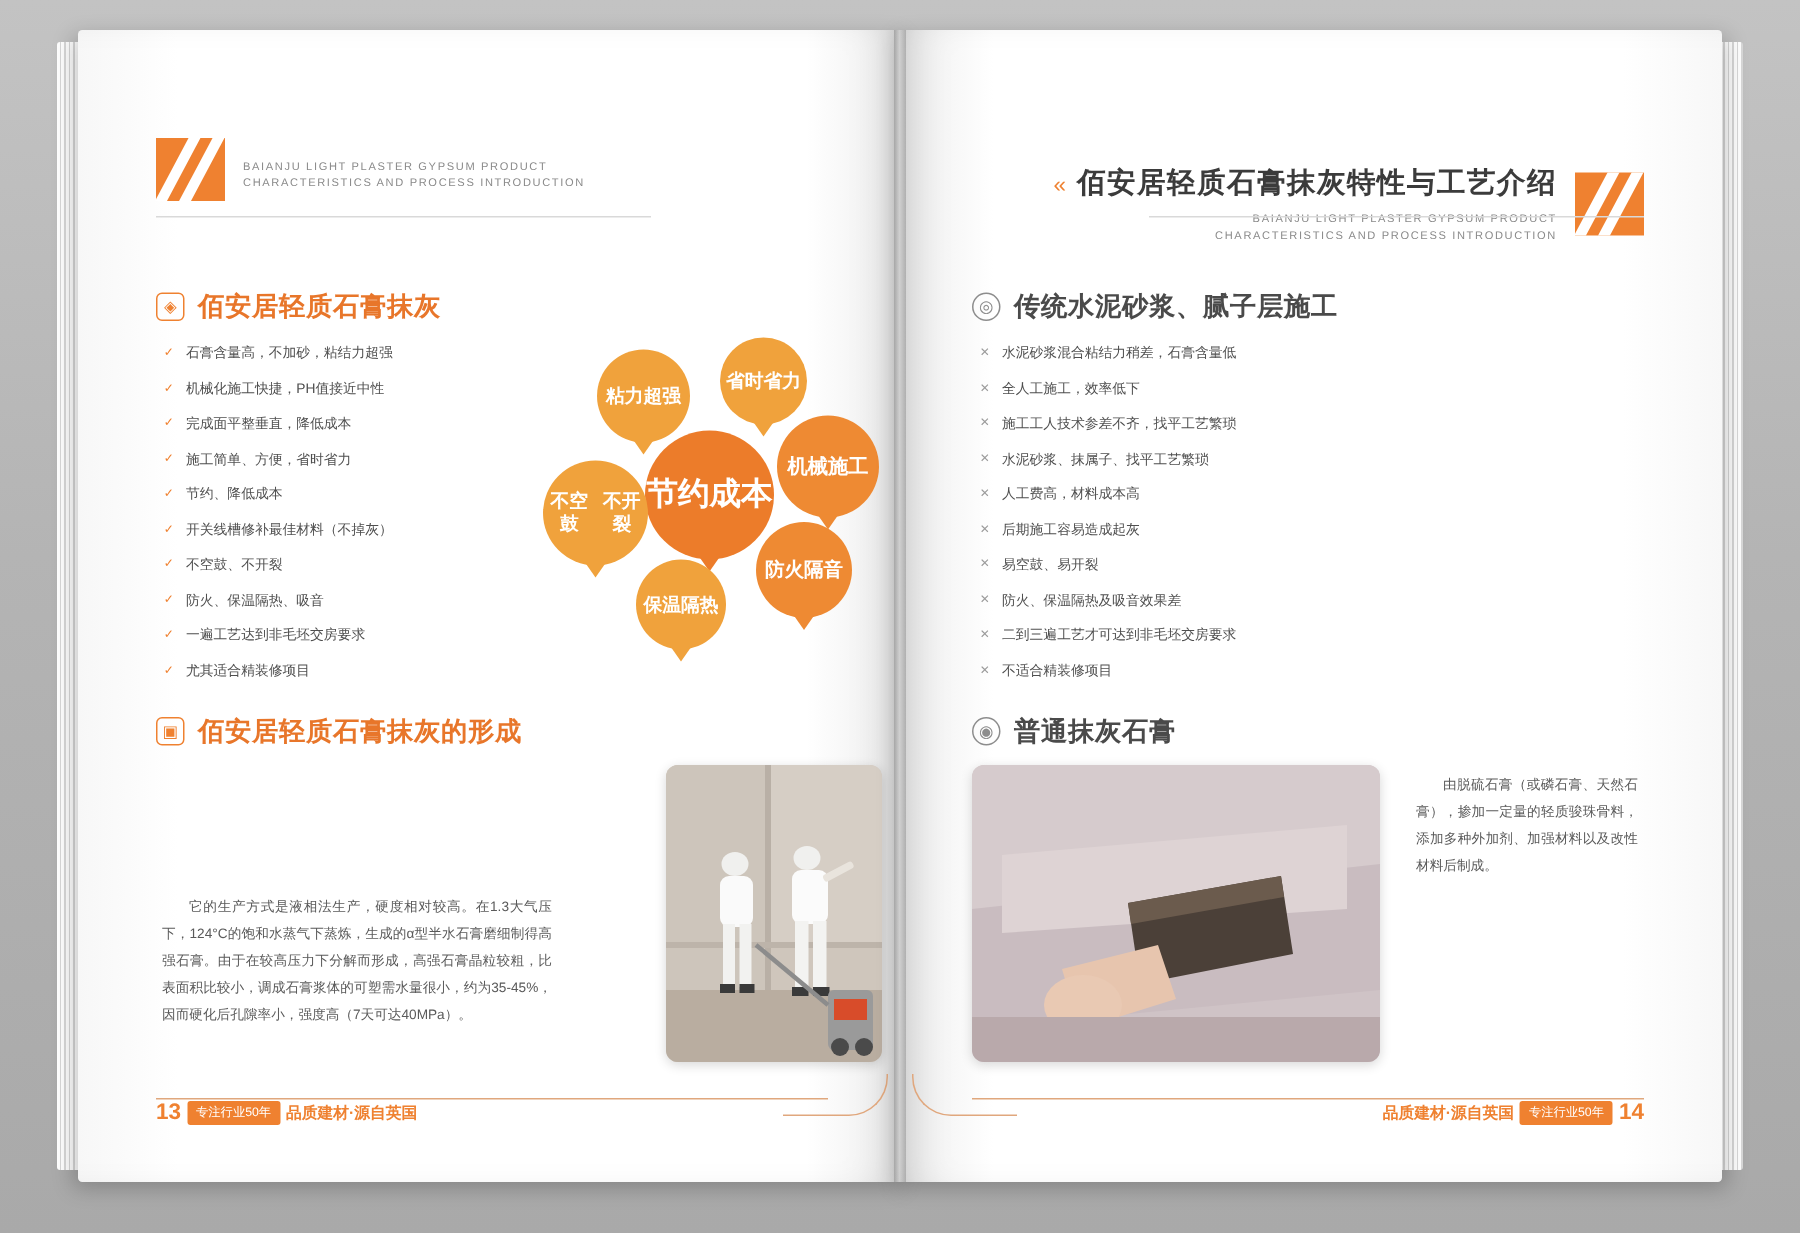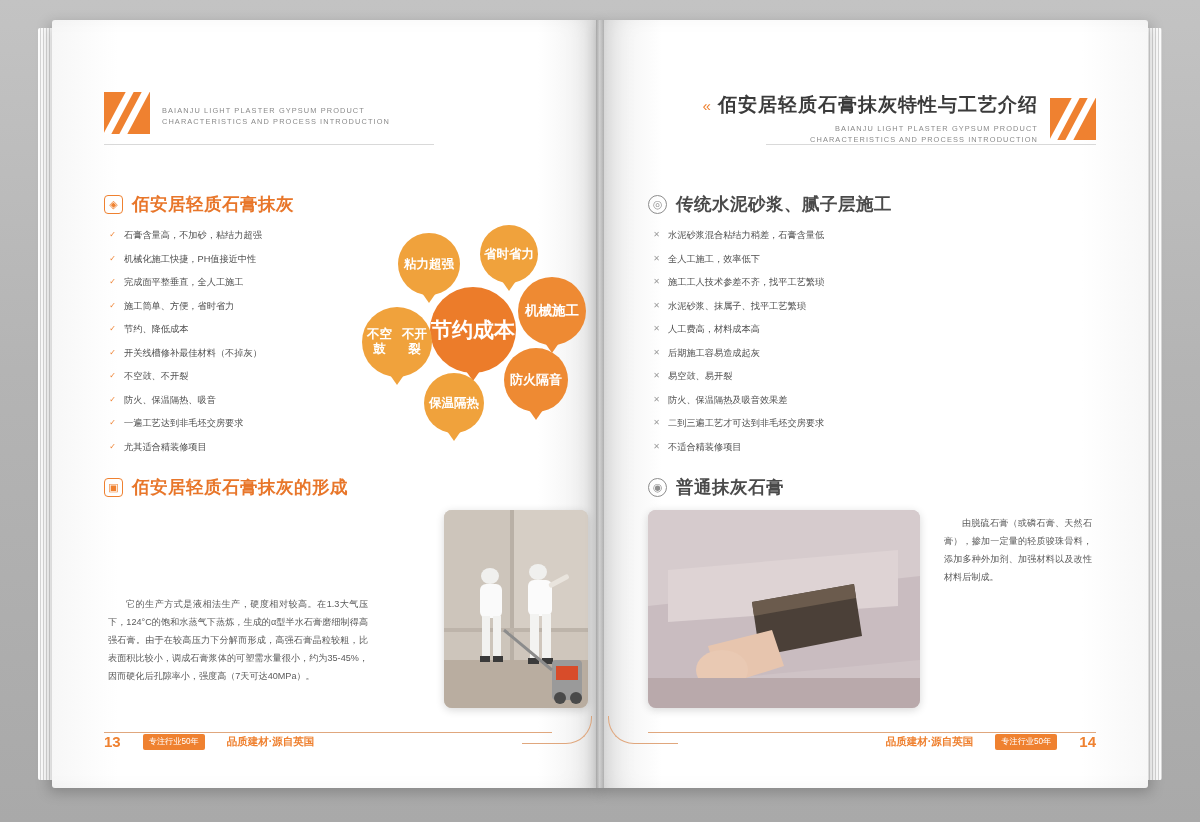--- a/index.html
+++ b/index.html
@@ -57,21 +57,21 @@
     background: linear-gradient(90deg, rgba(120,120,120,.42), rgba(210,210,210,.05) 45%, rgba(120,120,120,.42));
   }
 
   
   .hdr {
     position: absolute;
     top: 72px;
     display: flex; align-items: center; gap: 12px;
   }
   .hdr.l { left: 52px; }
-  .hdr.r { right: 52px; flex-direction: row-reverse; }
+  .hdr.r { right: 52px; flex-direction: row-reverse; margin-top: 17px; }
   .flag {
     width: 46px; height: 42px;
     background: #ef8130;
     position: relative;
     overflow: hidden;
     flex: none;
   }
   .flag:before, .flag:after {
     content: "";
     position: absolute;
@@ -155,21 +155,21 @@
 
   
   .photo {
     position: absolute;
     border-radius: 8px;
     overflow: hidden;
     box-shadow: 0 2px 8px rgba(0,0,0,.16);
   }
 
   
-  .footer { position: absolute; bottom: 38px; display: flex; align-items: center; gap: 22px; }
+  .footer { position: absolute; bottom: 38px; display: flex; align-items: center; gap: 4px; }
   .footer.l { left: 52px; }
   .footer.r { right: 52px; }
   .pnum { font-size: 15px; font-weight: bold; color: #ef8130; }
   .tagpill {
     background: #ef8130; color: #fff; font-size: 8.2px;
     padding: 2.5px 6px; border-radius: 2px; white-space: nowrap;
   }
   .ftxt { font-size: 10.5px; font-weight: bold; color: #ef8130; white-space: nowrap; }
   .foot-rule { position: absolute; bottom: 55px; height: 1px; background: #e0a77d; }
   .foot-rule.l { left: 52px; width: 448px; }
@@ -212,21 +212,21 @@
           <li>
             <span class="bico">✓</span>
             <span>石膏含量高，不加砂，粘结力超强</span>
           </li>
           <li>
             <span class="bico">✓</span>
             <span>机械化施工快捷，PH值接近中性</span>
           </li>
           <li>
             <span class="bico">✓</span>
-            <span>完成面平整垂直，全人工施工</span>
+            <span>完成面平整垂直，降低成本</span>
           </li>
           <li>
             <span class="bico">✓</span>
             <span>施工简单、方便，省时省力</span>
           </li>
           <li>
             <span class="bico">✓</span>
             <span>节约、降低成本</span>
           </li>
           <li>

